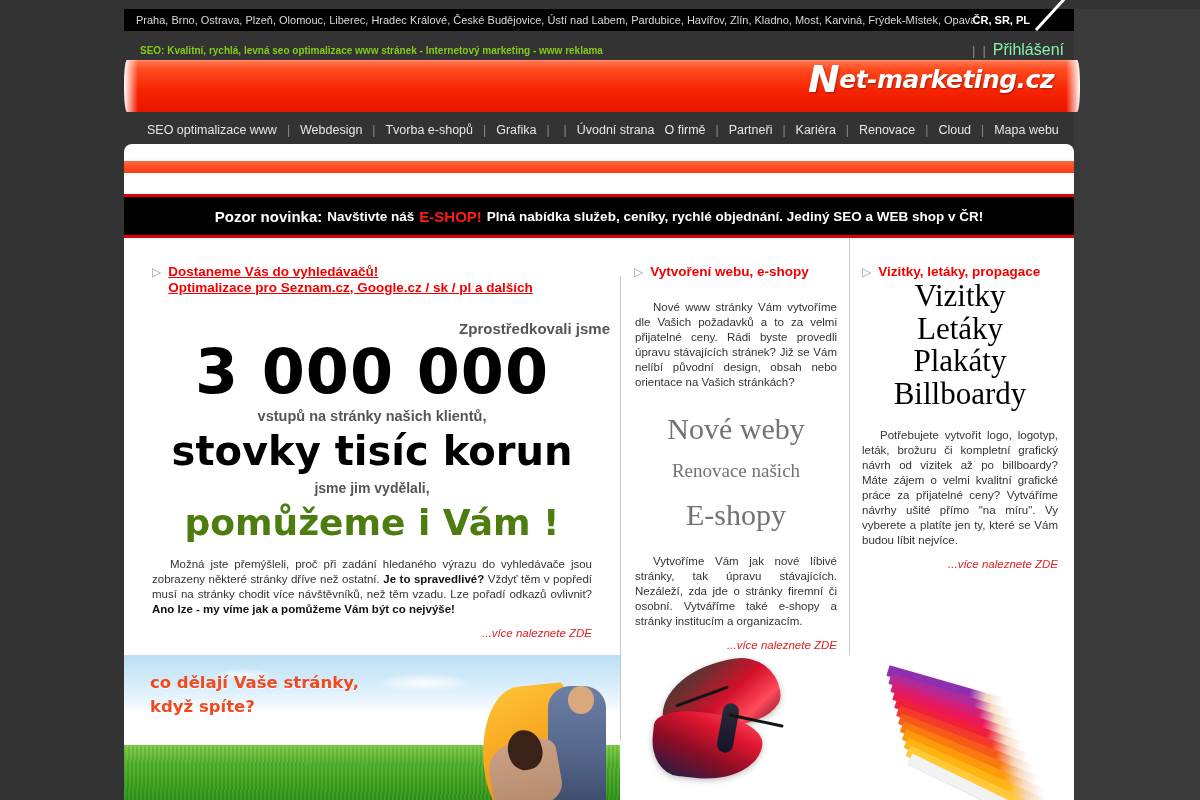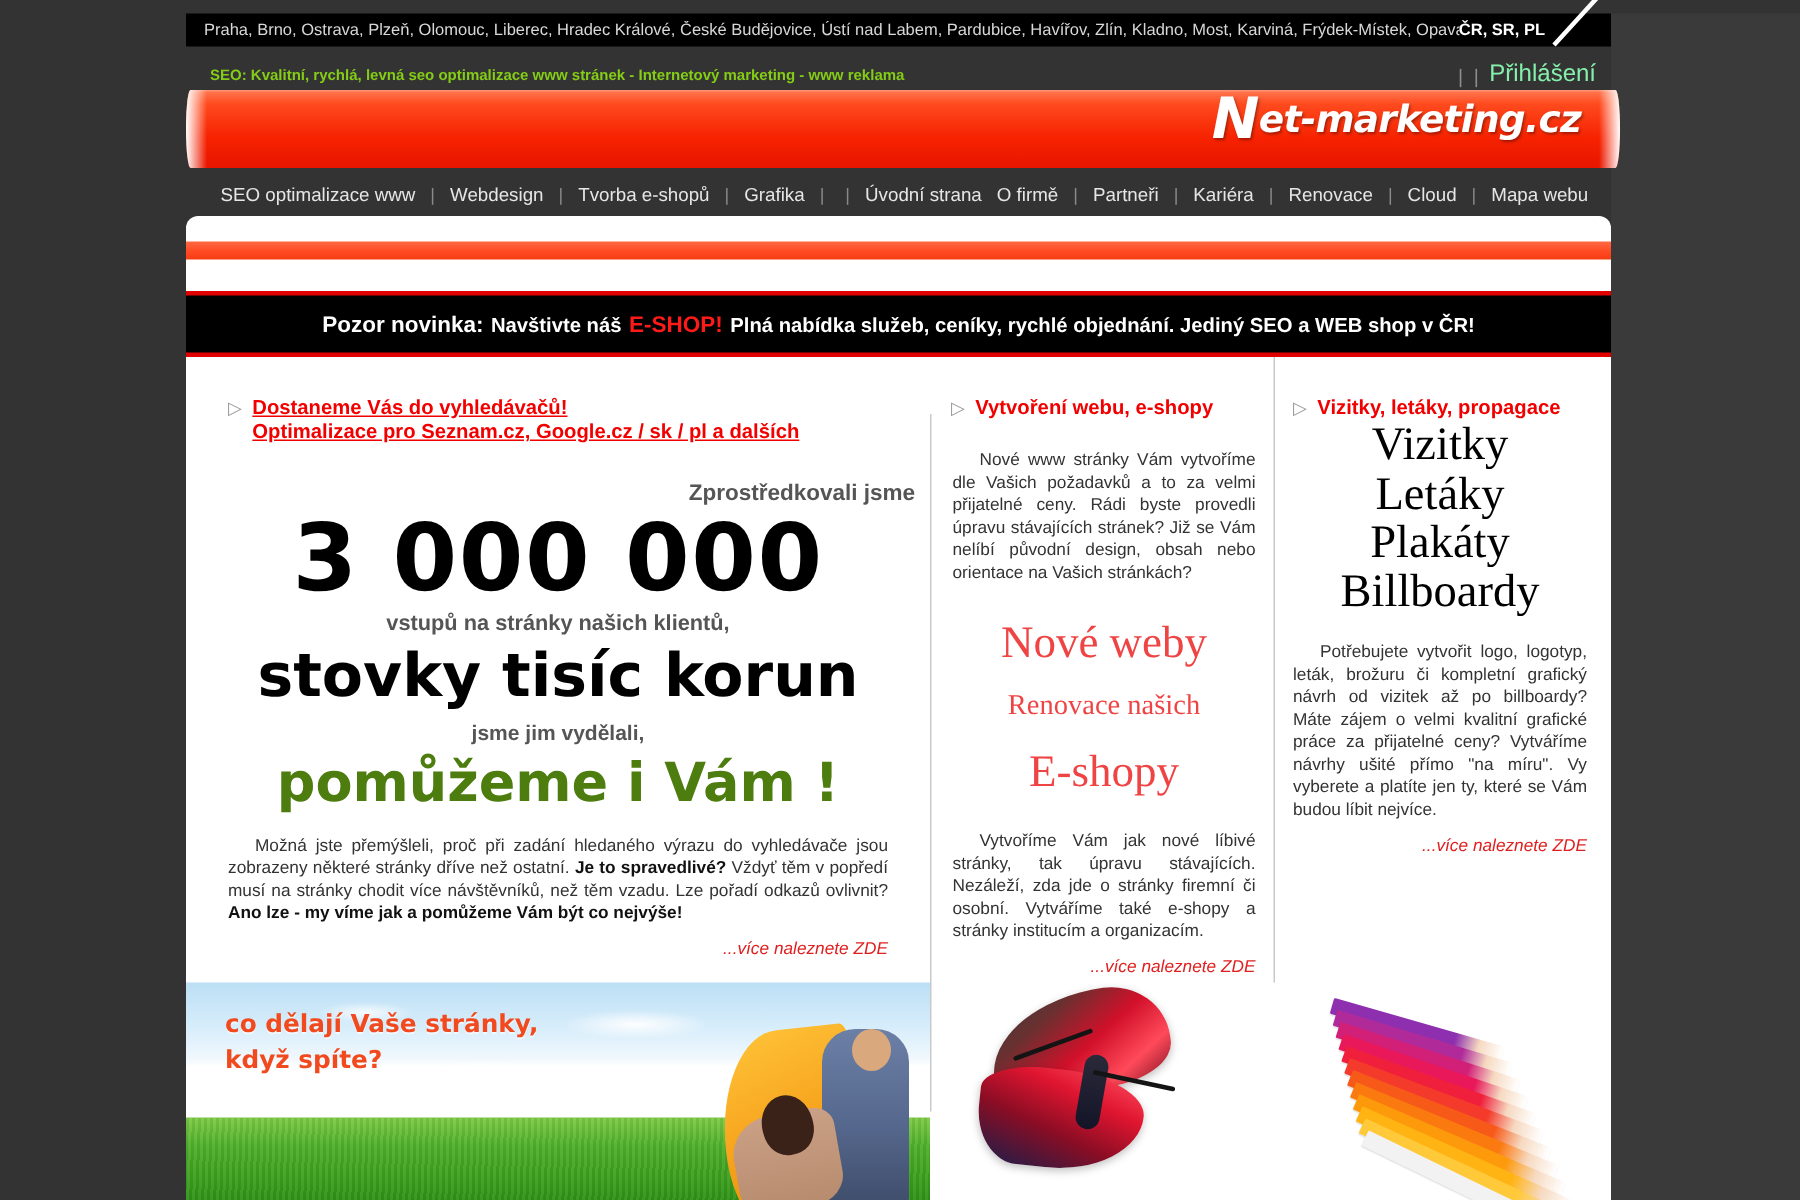--- a/index.html
+++ b/index.html
@@ -150,21 +150,21 @@
 
   .morelink{
     font-size:11.5px;font-style:italic;color:#e02020;text-align:right;
     padding-top:10px;
   }
   .c1more{padding-right:28px;}
   .c2body{padding:0 12px 0 14px;}
   .c2para{font-size:11.5px;line-height:15px;color:#333;text-align:justify;text-indent:18px;}
   .serifbig{
     font-family:"Liberation Serif", serif;
-    text-align:center;color:#ef4444;font-weight:normal;
+    text-align:center;color:#737373;font-weight:normal;
   }
   .s-nove{font-size:30px;margin-top:22px;}
   .s-renov{font-size:19px;margin-top:14px;}
   .s-eshop{font-size:30px;margin-top:16px;}
 
   
   .c3body{padding:0 14px 0 12px;}
   .c3words{text-align:center;font-family:"Liberation Serif", serif;color:#000;}
   .c3words div{font-size:31px;line-height:1.05;}
   .img1{

